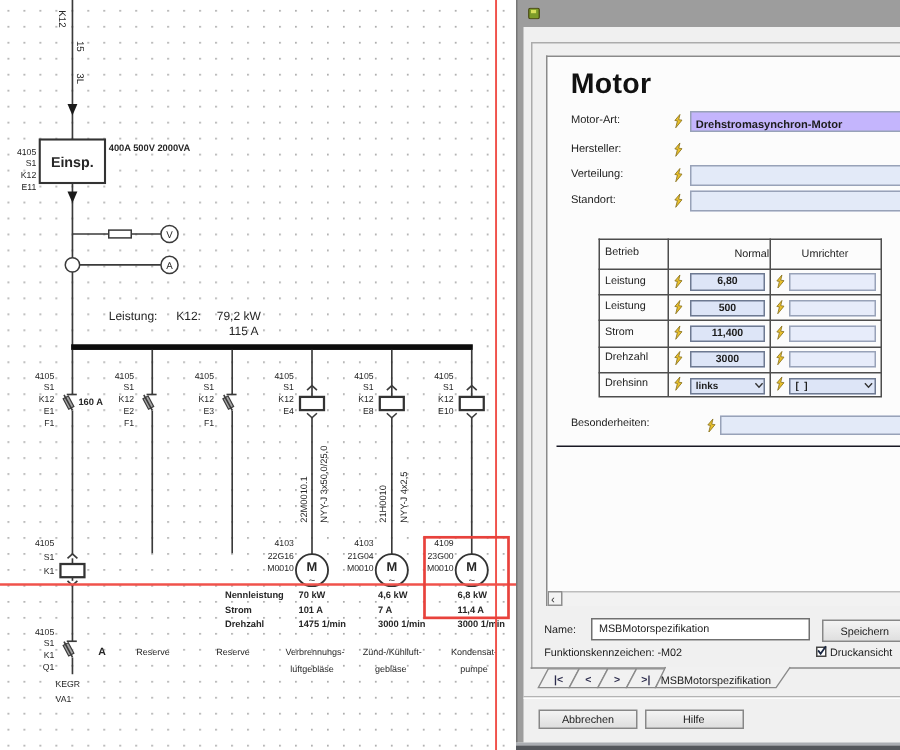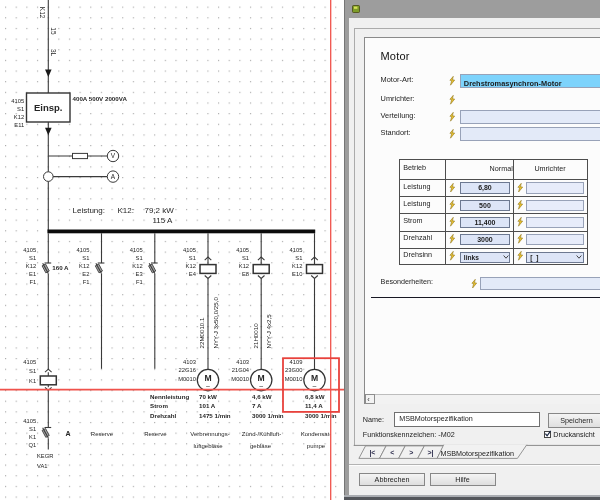--- a/index.html
+++ b/index.html
@@ -186,27 +186,27 @@
     <svg width="8" height="8" viewBox="0 0 8 8" style="position:absolute;left:351.5px;top:4.5px">
       <rect x="0.5" y="0.5" width="7" height="7" rx="1" fill="#7d9c28" stroke="#474712" stroke-width="0.8"></rect>
       <rect x="2" y="1.6" width="3.4" height="2.2" fill="#d8e05a"></rect>
     </svg>
     <div style="position:absolute;left:353.7px;top:27.5px;width:246.3px;height:1px;background:#ababab"></div>
     <div style="position:absolute;left:353.7px;top:27.5px;width:1px;height:418px;background:#ababab"></div>
     <div style="position:absolute;left:363.5px;top:36.8px;width:236.5px;height:367.5px;background:#fcfcfc;border-left:1px solid #8a8a8a;border-top:1px solid #8a8a8a;border-bottom:1px solid #8a8a8a;box-sizing:border-box"></div>
     <div style="position:absolute;left:364.5px;top:394.4px;width:235.5px;height:9.4px;background:#f2f2f2;border-top:1px solid #bdbdbd;box-sizing:border-box"></div>
     <div style="position:absolute;left:364.5px;top:394.4px;width:10.6px;height:9.4px;background:#f3f3f3;border:1px solid #8e8e8e;box-sizing:border-box"></div>
     <div style="position:absolute;left:367.3px;top:394.9px;font-size:7.5px;color:#333">‹</div>
-    <div style="position:absolute;left:380.5px;top:48.5px;font-size:11px;line-height:15.0px;white-space:nowrap;font-weight:normal;color:#111;letter-spacing:0.2px">Motor</div>
+    <div style="position:absolute;left:380.5px;top:48.5px;font-size:19px;line-height:15.0px;white-space:nowrap;font-weight:bold;color:#111;letter-spacing:0.2px">Motor</div>
     <div style="position:absolute;left:380.6px;top:76.15px;font-size:7.4px;line-height:8.9px;white-space:nowrap;">Motor-Art:</div>
     <svg width="6.4" height="9.6" viewBox="0 0 6.4 9.6" style="position:absolute;left:448.6px;top:76.0px">
       <path d="M4.3 0.3 L0.9 4.3 L2.6 4.6 L1.5 9.2 L5.7 4.1 L3.5 3.8 Z" fill="#e9c02c" stroke="#87701c" stroke-width="0.55"></path>
     </svg>
-    <div style="position:absolute;left:459.8px;top:73.5px;width:141px;height:14.5px;background:#7dd3fc;border:1px solid #98a2b8;box-sizing:border-box;padding-left:3px;line-height:12px;white-space:nowrap"><span style="font-weight:bold;font-size:7.4px">Drehstromasynchron-Motor</span></div>
-    <div style="position:absolute;left:380.6px;top:95.45px;font-size:7.4px;line-height:8.9px;white-space:nowrap;">Umrichter:</div>
+    <div style="position:absolute;left:459.8px;top:73.5px;width:141px;height:14.5px;background:#c4b5fd;border:1px solid #98a2b8;box-sizing:border-box;padding-left:3px;line-height:12px;white-space:nowrap"><span style="font-weight:bold;font-size:7.4px">Drehstromasynchron-Motor</span></div>
+    <div style="position:absolute;left:380.6px;top:95.45px;font-size:7.4px;line-height:8.9px;white-space:nowrap;">Hersteller:</div>
     <svg width="6.4" height="9.6" viewBox="0 0 6.4 9.6" style="position:absolute;left:448.6px;top:95.2px">
       <path d="M4.3 0.3 L0.9 4.3 L2.6 4.6 L1.5 9.2 L5.7 4.1 L3.5 3.8 Z" fill="#e9c02c" stroke="#87701c" stroke-width="0.55"></path>
     </svg>
     <div style="position:absolute;left:380.6px;top:112.45px;font-size:7.4px;line-height:8.9px;white-space:nowrap;">Verteilung:</div>
     <svg width="6.4" height="9.6" viewBox="0 0 6.4 9.6" style="position:absolute;left:448.6px;top:112.2px">
       <path d="M4.3 0.3 L0.9 4.3 L2.6 4.6 L1.5 9.2 L5.7 4.1 L3.5 3.8 Z" fill="#e9c02c" stroke="#87701c" stroke-width="0.55"></path>
     </svg>
     <div style="position:absolute;left:459.8px;top:109.8px;width:141px;height:14.5px;background:#e3eaf8;border:1px solid #98a2b8;box-sizing:border-box;padding-left:3px;line-height:12px;white-space:nowrap"></div>
     <div style="position:absolute;left:380.6px;top:129.45000000000002px;font-size:7.4px;line-height:8.9px;white-space:nowrap;">Standort:</div>
     <svg width="6.4" height="9.6" viewBox="0 0 6.4 9.6" style="position:absolute;left:448.6px;top:129.2px">

